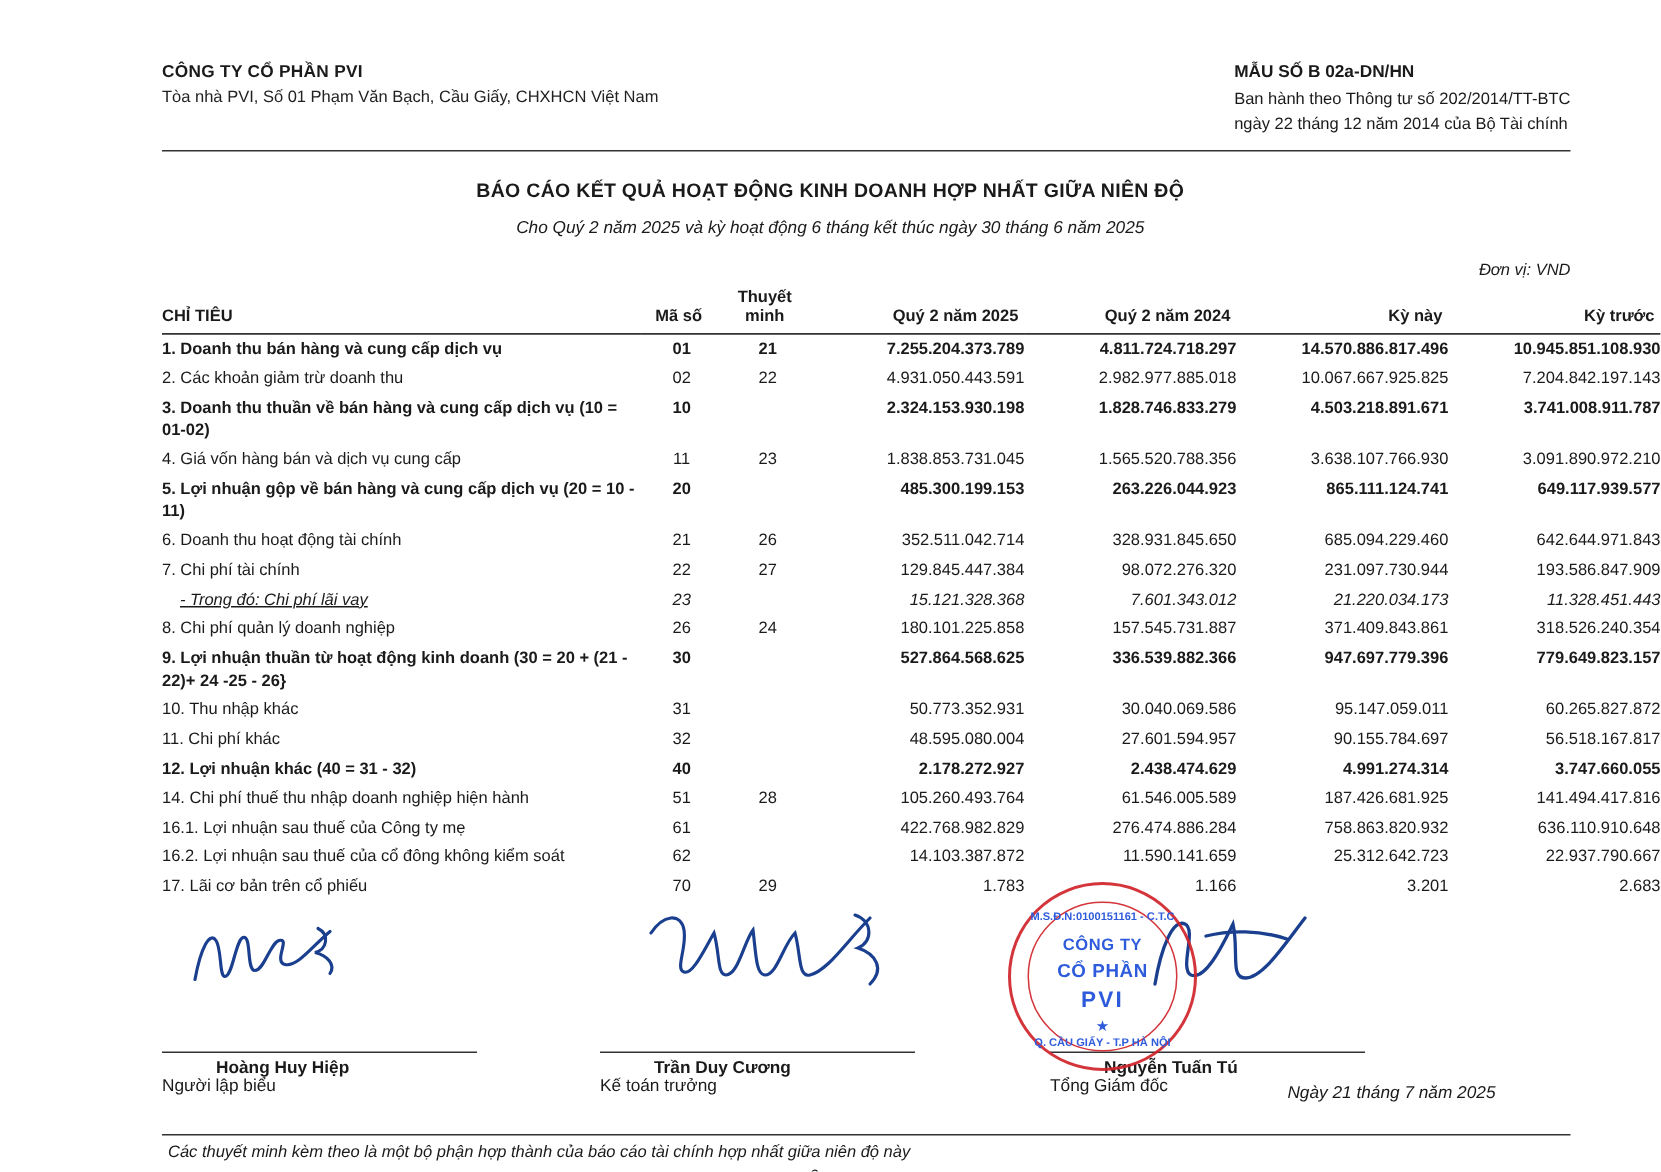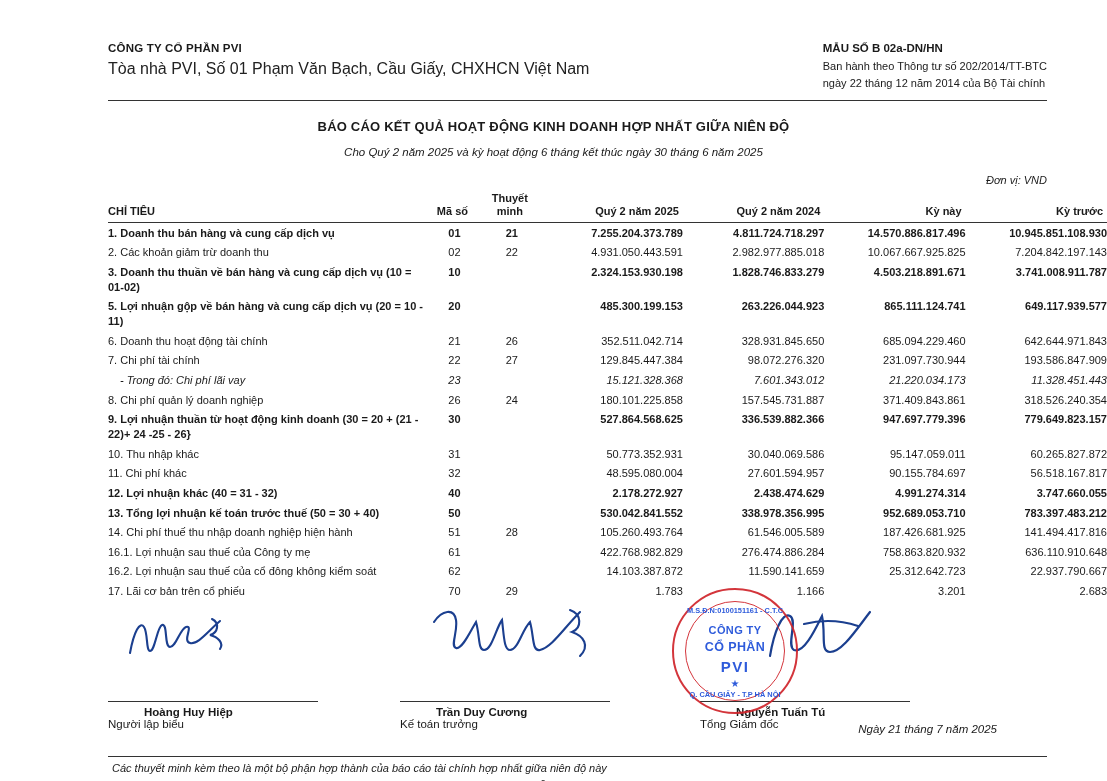--- a/index.html
+++ b/index.html
@@ -23,21 +23,21 @@
 
   
   .hdr {
     display: flex;
     justify-content: space-between;
     align-items: flex-start;
     padding: 22px 60px 0 108px;
   }
   .hdr-left { font-size: 11.5px; line-height: 1.5; }
   .hdr-company { font-weight: bold; font-size: 11.5px; letter-spacing: .2px; }
-  .hdr-addr { font-size: 16px; color: #222; }
+  .hdr-addr { font-size: 11px; color: #222; }
   .hdr-right { text-align: left; font-size: 11px; line-height: 1.55; }
   .hdr-form { font-weight: bold; font-size: 11.5px; }
   .hdr-rule {
     margin: 8px 60px 0 108px;
     border-bottom: 1.2px solid #333;
   }
 
   
   .doc-title {
     text-align: center;
@@ -83,21 +83,21 @@
     padding: 2.4px 0 2.4px 0;
     vertical-align: top;
     line-height: 1.35;
   }
   td.label { text-align: left; padding-left: 2px; padding-right: 8px; }
   td.code  { text-align: center; }
   td.note  { text-align: center; }
   td.num   { text-align: right; padding-right: 6px; white-space: nowrap; }
   tr.bold td { font-weight: bold; }
   tr.ital td { font-style: italic; }
-  tr.ital td.label { padding-left: 12px; }
+  tr.ital td.label { padding-left: 12px; text-decoration: underline; }
 
   
   .sig-area {
     position: relative;
     margin-top: 26px;
     height: 150px;
   }
   .sig {
     position: absolute;
     text-align: left;
@@ -261,20 +261,29 @@
         </tr>
         <tr class="bold">
           <td class="label">3. Doanh thu thuần về bán hàng và cung cấp dịch vụ (10 = 01-02)</td>
           <td class="code">10</td>
           <td class="note"></td>
           <td class="num">2.324.153.930.198</td>
           <td class="num">1.828.746.833.279</td>
           <td class="num">4.503.218.891.671</td>
           <td class="num">3.741.008.911.787</td>
         </tr>
+        <tr>
+          <td class="label">4. Giá vốn hàng bán và dịch vụ cung cấp</td>
+          <td class="code">11</td>
+          <td class="note">23</td>
+          <td class="num">1.838.853.731.045</td>
+          <td class="num">1.565.520.788.356</td>
+          <td class="num">3.638.107.766.930</td>
+          <td class="num">3.091.890.972.210</td>
+        </tr>
         <tr class="bold">
           <td class="label">5. Lợi nhuận gộp về bán hàng và cung cấp dịch vụ (20 = 10 - 11)</td>
           <td class="code">20</td>
           <td class="note"></td>
           <td class="num">485.300.199.153</td>
           <td class="num">263.226.044.923</td>
           <td class="num">865.111.124.741</td>
           <td class="num">649.117.939.577</td>
         </tr>
         <tr>
@@ -341,29 +350,20 @@
           <td class="num">56.518.167.817</td>
         </tr>
         <tr class="bold">
           <td class="label">12. Lợi nhuận khác (40 = 31 - 32)</td>
           <td class="code">40</td>
           <td class="note"></td>
           <td class="num">2.178.272.927</td>
           <td class="num">2.438.474.629</td>
           <td class="num">4.991.274.314</td>
           <td class="num">3.747.660.055</td>
-        </tr>
-        <tr class="bold">
-          <td class="label">13. Tổng lợi nhuận kế toán trước thuế (50 = 30 + 40)</td>
-          <td class="code">50</td>
-          <td class="note"></td>
-          <td class="num">530.042.841.552</td>
-          <td class="num">338.978.356.995</td>
-          <td class="num">952.689.053.710</td>
-          <td class="num">783.397.483.212</td>
         </tr>
         <tr>
           <td class="label">14. Chi phí thuế thu nhập doanh nghiệp hiện hành</td>
           <td class="code">51</td>
           <td class="note">28</td>
           <td class="num">105.260.493.764</td>
           <td class="num">61.546.005.589</td>
           <td class="num">187.426.681.925</td>
           <td class="num">141.494.417.816</td>
         </tr>

